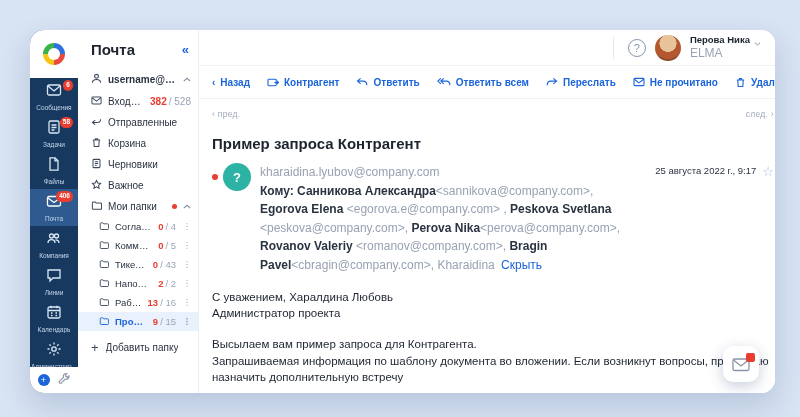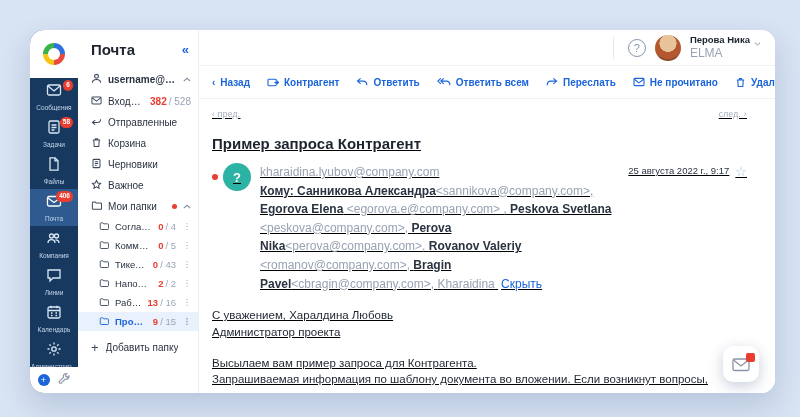--- a/index.html
+++ b/index.html
@@ -64,21 +64,21 @@
     background:radial-gradient(circle at 50% 32%,#e8c39a 0 38%,#b4572e 40% 70%,#8c4a2a 72%);}
   .ublock{display:flex;flex-direction:column;line-height:1.25;cursor:pointer;}
   .uname{font-size:9.5px;font-weight:bold;color:#1d2430;display:flex;align-items:flex-end;gap:4px;}
   .uorg{font-size:12px;color:#98a2b3;}
 
   .toolbar{height:33px;border-bottom:1px solid #eef1f6;display:flex;align-items:center;
     gap:17px;padding-left:13px;overflow:hidden;white-space:nowrap;}
   .tb-btn{display:flex;align-items:center;gap:5px;color:#1b64d9;font-size:10px;
     font-weight:bold;cursor:pointer;flex:none;}
 
-  .mail-area{position:absolute;top:70px;left:0;right:0;bottom:0;padding:9px 28px 0 13px;text-decoration:underline;}
+  .mail-area{position:absolute;top:70px;left:0;right:0;bottom:0;padding:9px 1px 0 13px;}
   .nav-row{display:flex;justify-content:space-between;font-size:8.5px;color:#a0aab8;
     letter-spacing:.3px;}
   .nav-lnk{cursor:pointer;}
   .subject{font-size:15px;font-weight:bold;color:#1d2430;margin-top:16px;}
   .sender{display:flex;align-items:flex-start;margin-top:11px;}
   .msgdot{width:6px;height:6px;border-radius:50%;background:#e93d2f;margin:11px 5px 0 0;flex:none;}
   .qavatar{width:28px;height:28px;border-radius:50%;background:#2db3a4;color:#fff;
     font-size:13px;font-weight:bold;display:flex;align-items:center;justify-content:center;flex:none;}
   .meta{flex:1;margin:0 12px 0 9px;font-size:12px;line-height:1.55;color:#98a2b3;
     max-width:408px;}

